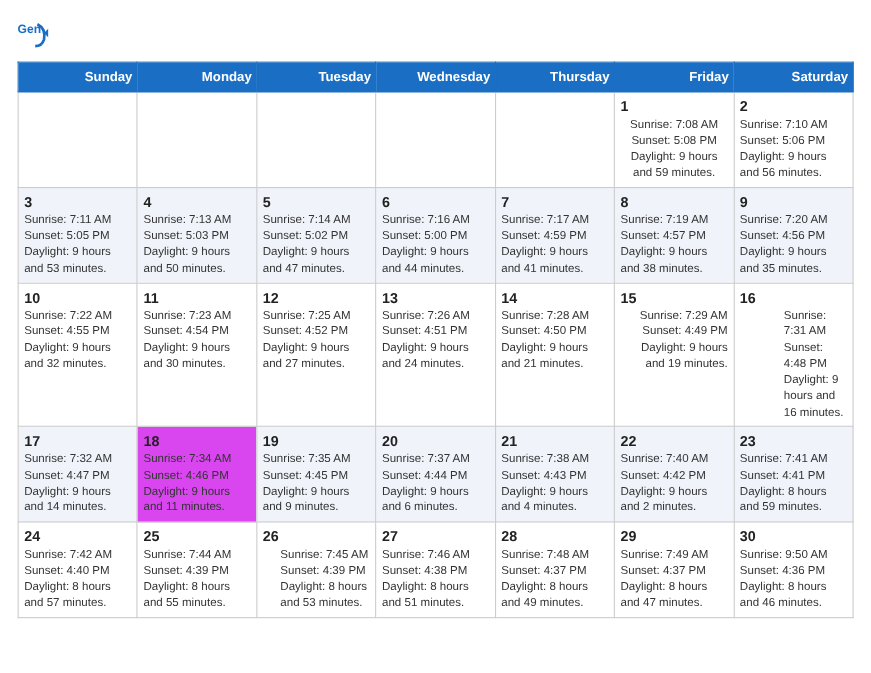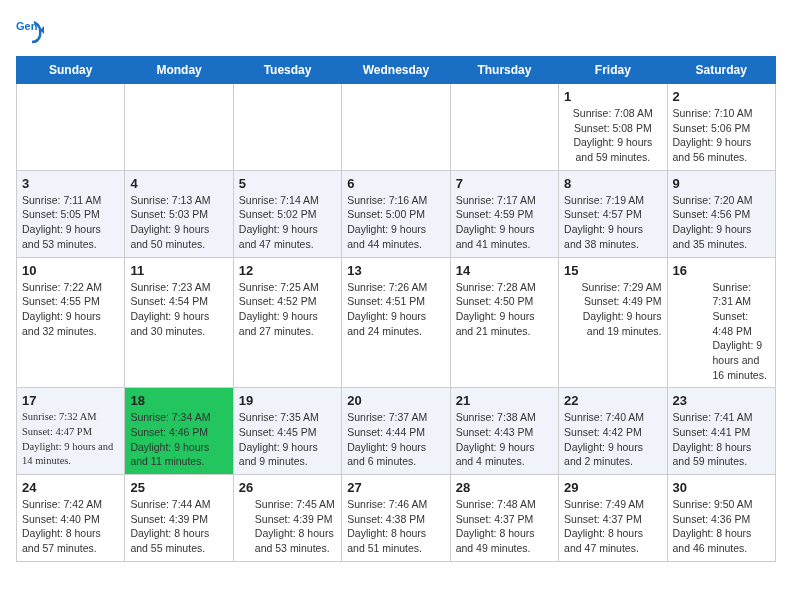--- a/index.html
+++ b/index.html
@@ -37,21 +37,21 @@
     }
     .calendar-table {
       width: 100%;
       border-collapse: collapse;
       font-size: 11px;
     }
     .calendar-table th {
       background-color: #1a6fc4;
       color: #fff;
       padding: 6px 4px;
-      text-align: center;
+      text-align: right;
       font-size: 12px;
       font-weight: bold;
       border: 1px solid #1a6fc4;
     }
     .calendar-table td {
       vertical-align: top;
       padding: 5px 5px;
       border: 1px solid #ccc;
       width: 14.28%;
       height: 80px;
@@ -218,25 +218,25 @@
         <td>
           <div class="day-number">16</div>
           <div class="day-info" style="white-space: pre-line; margin-left: 40px;">Sunrise: 7:31 AM
 Sunset: 4:48 PM
 Daylight: 9 hours and 16 minutes.</div>
         </td>
       </tr>
       <tr>
         <td style="background: rgb(240, 244, 250);">
           <div class="day-number">17</div>
-          <div class="day-info" style="white-space: pre-line; font-family: Liberation Serif, serif;">Sunrise: 7:32 AM
+          <div class="day-info" style="white-space: pre-line;">Sunrise: 7:32 AM
 Sunset: 4:47 PM
 Daylight: 9 hours and 14 minutes.</div>
         </td>
-        <td style="background: #22c55e;">
+        <td style="background: #d946ef;">
           <div class="day-number">18</div>
           <div class="day-info" style="white-space: pre-line;">Sunrise: 7:34 AM
 Sunset: 4:46 PM
 Daylight: 9 hours and 11 minutes.</div>
         </td>
         <td style="background: rgb(240, 244, 250);">
           <div class="day-number">19</div>
           <div class="day-info" style="white-space: pre-line;">Sunrise: 7:35 AM
 Sunset: 4:45 PM
 Daylight: 9 hours and 9 minutes.</div>

